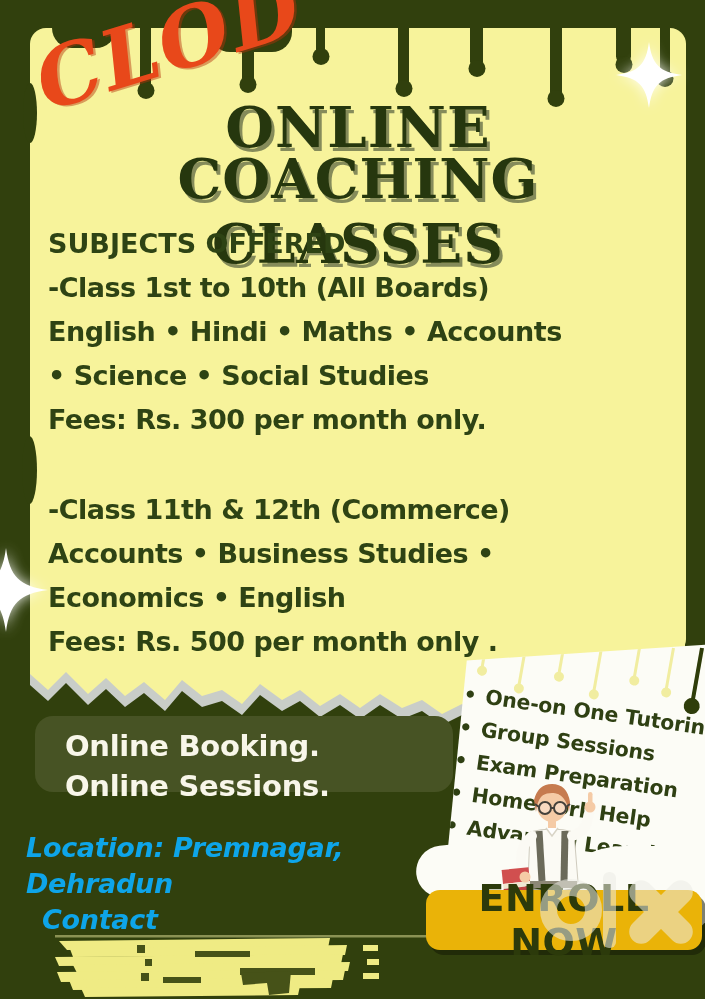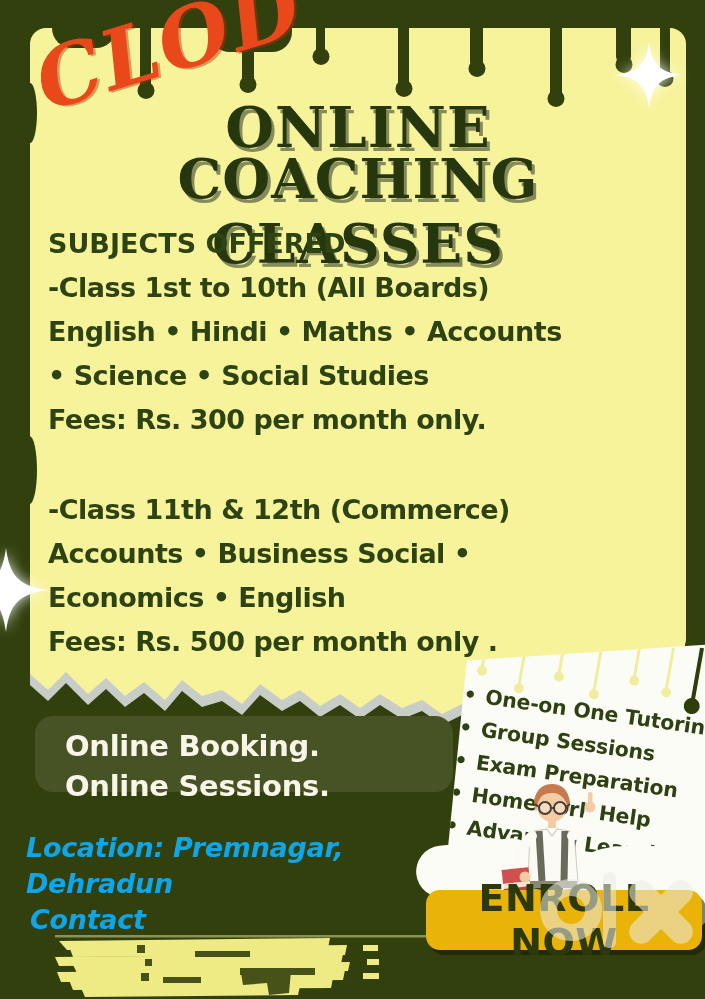--- a/index.html
+++ b/index.html
@@ -48,21 +48,21 @@
   .sparkle.lf{left:-36px; top:548px;}
   
   .booking-box{
     position:absolute; left:35px; top:716px; width:418px; height:76px;
     background:#475324; border-radius:18px; padding:10px 0 0 30px; box-sizing:border-box;
   }
   .booking-box div{font-size:29px; font-weight:700; color:#F8F6E9; line-height:40px; letter-spacing:-.3px;}
   
   .contact{position:absolute; left:26px; top:830px; color:#0ea5e9;
     font-size:27px; font-weight:800; font-style:italic; line-height:36px; letter-spacing:-.3px;}
-  .contact .indent{margin-left:4px;}
+  .contact .indent{margin-left:16px;}
   
   .scribble{position:absolute; left:45px; top:933px;}
   
   .note{
     position:absolute; left:448px; top:644px; width:268px; height:234px;
     background:#FCFCF6;
     clip-path:polygon(7% 7%, 100% 0, 100% 93%, 86% 100%, 12% 97%, 0 87%);
   }
   .note ul{
     list-style:none; margin:0; padding:0; position:absolute; left:18px; top:34px;
@@ -125,21 +125,21 @@
   <div class="subjects">
     <div class="heading">SUBJECTS OFFERED</div>
     <div class="group1">
       <div>-Class 1st to 10th (All Boards)</div>
       <div>English • Hindi • Maths • Accounts</div>
       <div>• Science • Social Studies</div>
       <div>Fees: Rs. 300 per month only.</div>
     </div>
     <div class="group2">
       <div>-Class 11th &amp; 12th (Commerce)</div>
-      <div>Accounts • Business Social •</div>
+      <div>Accounts • Business Studies •</div>
       <div>Economics • English</div>
       <div>Fees: Rs. 500 per month only .</div>
     </div>
   </div>
 
   <svg class="sparkle tr" width="66" height="66" viewBox="0 0 64 64">
     <path fill="#FFFFFF" d="M32 0 C35 22 42 29 64 32 C42 35 35 42 32 64 C29 42 22 35 0 32 C22 29 29 22 32 0 Z"></path>
   </svg>
   <svg class="sparkle lf" width="84" height="84" viewBox="0 0 64 64">
     <path fill="#FFFFFF" d="M32 0 C35 22 42 29 64 32 C42 35 35 42 32 64 C29 42 22 35 0 32 C22 29 29 22 32 0 Z"></path>

